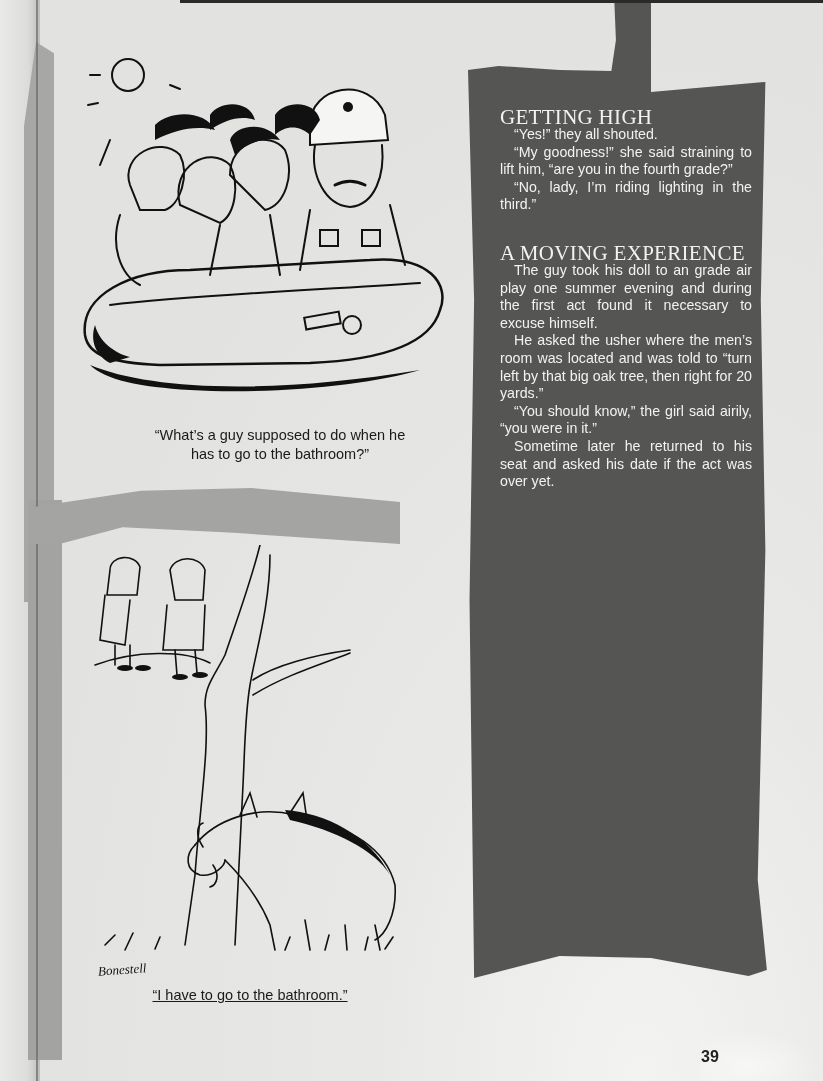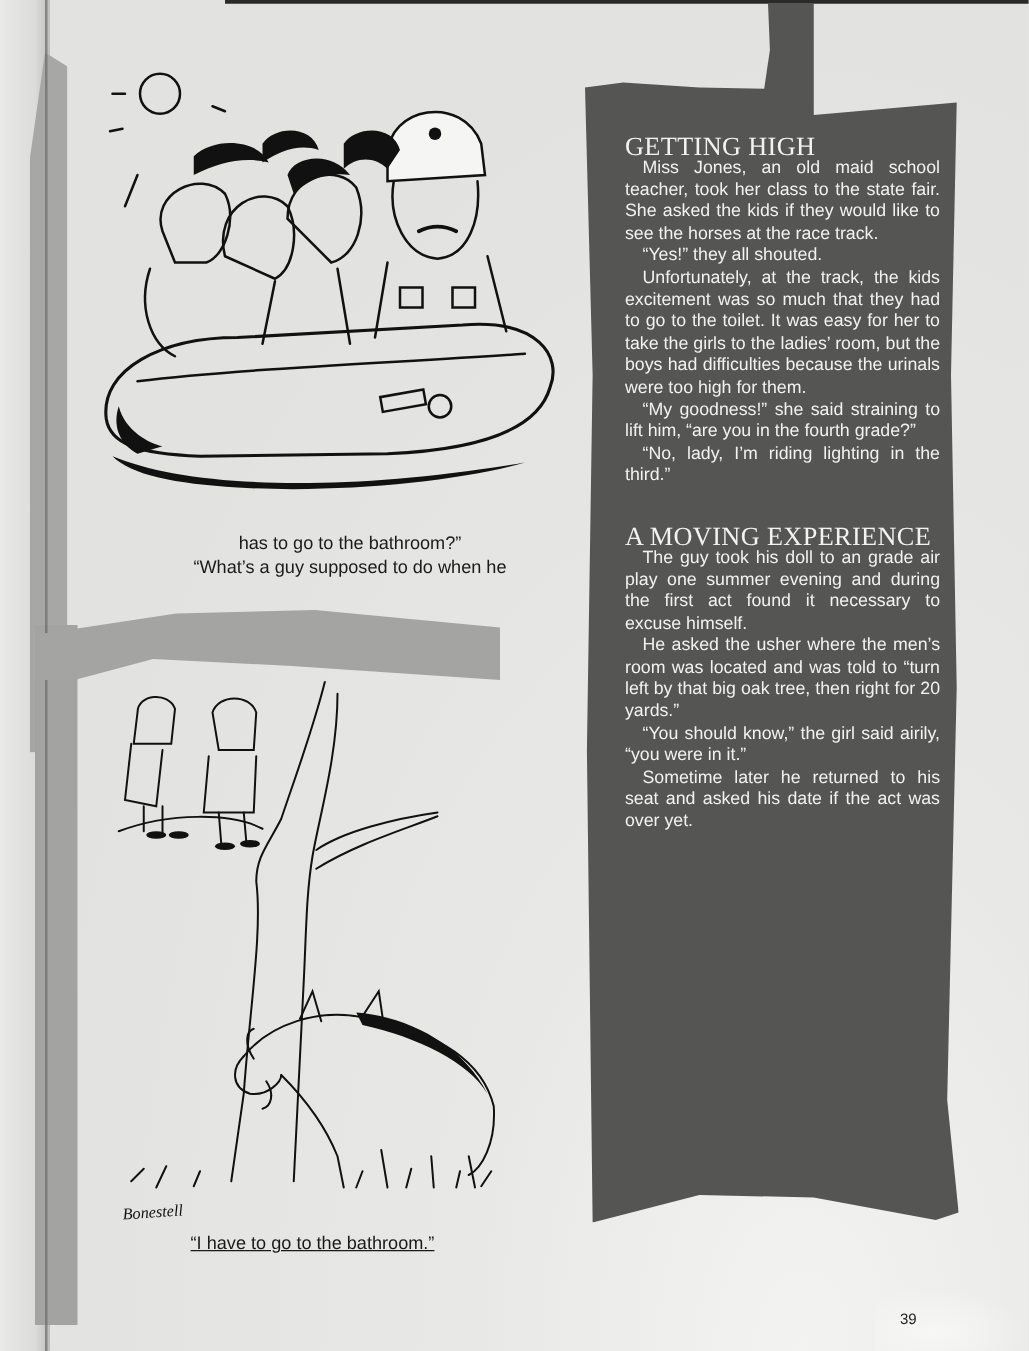--- a/index.html
+++ b/index.html
@@ -64,21 +64,21 @@
   .cartoon { position:absolute; }
   .cartoon svg { display:block; }
   .caption {
     position:absolute; color:#1a1a1a; font-size:14.5px; line-height:19px; text-align:center;
   }
   .signature {
     position:absolute; left:98px; top:962px; font-family:"Liberation Serif", serif;
     font-style:italic; font-size:13px; color:#111; transform:rotate(-4deg);
   }
   .page-number {
-    position:absolute; left:720px; top:1048px; font-size:12px; font-weight:normal; color:#222;
+    position:absolute; left:701px; top:1048px; font-size:16px; font-weight:bold; color:#222;
   }
   .page-light {
     position:absolute; left:700px; top:1030px; width:120px; height:60px;
     background:radial-gradient(ellipse at 40% 60%, #f7f7f5 0%, rgba(247,247,245,0) 70%);
   }
 </style>
 </head>
 <body>
 
 <div class="page-bg"></div>
@@ -128,22 +128,22 @@
       <path d="M205 70 C 215 55, 245 55, 250 75 L 240 90 C 230 80, 215 80, 205 90 Z"></path>
       <path d="M20 320 C 80 345, 200 350, 350 325 C 300 340, 200 350, 120 345 C 70 342, 35 335, 20 320 Z"></path>
       <path d="M25 280 C 30 300, 50 310, 60 312 L 40 318 C 25 310, 20 295, 25 280 Z"></path>
     </g>
     <g fill="#111">
       <circle cx="278" cy="62" r="5"></circle>
     </g>
   </svg>
 </div>
 <div class="caption" style="left:130px; top:426px; width:300px;">
+  <div>“What’s a guy supposed to do when he</div>
   <div>has to go to the bathroom?”</div>
-  <div>“What’s a guy supposed to do when he</div>
 </div>
 
 <div class="cartoon" style="left:85px; top:545px;">
   <svg width="330" height="420" viewBox="0 0 330 420">
     <g fill="none" stroke="#111" stroke-width="1.6" stroke-linecap="round">
 
       <path d="M175 0 C 165 40, 150 80, 140 110 C 130 130, 120 140, 120 160 C 125 200, 115 260, 110 330 L 100 400"></path>
       <path d="M185 10 C 185 60, 170 110, 165 140 C 160 170, 160 200, 158 240 L 150 400"></path>
 
       <path d="M168 135 C 190 120, 230 110, 265 105"></path>
@@ -179,23 +179,21 @@
     </g>
   </svg>
 </div>
 <div class="signature">Bonestell</div>
 <div class="caption" style="left:120px; top:986px; width:260px;text-decoration:underline;">“I have to go to the bathroom.”</div>
 
 <div class="dark-panel"></div>
 <div class="panel-text">
   <div class="section">
     <h2>GETTING HIGH</h2>
-    <p>Miss Jones, an old maid school teacher, took her class to the state fair. She asked the kids if they would like to see the horses at the race track.</p>
     <p>“Yes!” they all shouted.</p>
-    <p>Unfortunately, at the track, the kids excitement was so much that they had to go to the toilet. It was easy for her to take the girls to the ladies’ room, but the boys had difficulties because the urinals were too high for them.</p>
     <p>“My goodness!” she said straining to lift him, “are you in the fourth grade?”</p>
     <p>“No, lady, I’m riding lighting in the third.”</p>
   </div>
   <div class="section">
     <h2>A MOVING EXPERIENCE</h2>
     <p>The guy took his doll to an grade air play one summer evening and during the first act found it necessary to excuse himself.</p>
     <p>He asked the usher where the men’s room was located and was told to “turn left by that big oak tree, then right for 20 yards.”</p>
     <p>“You should know,” the girl said airily, “you were in it.”</p>
     <p>Sometime later he returned to his seat and asked his date if the act was over yet.</p>
   </div>

